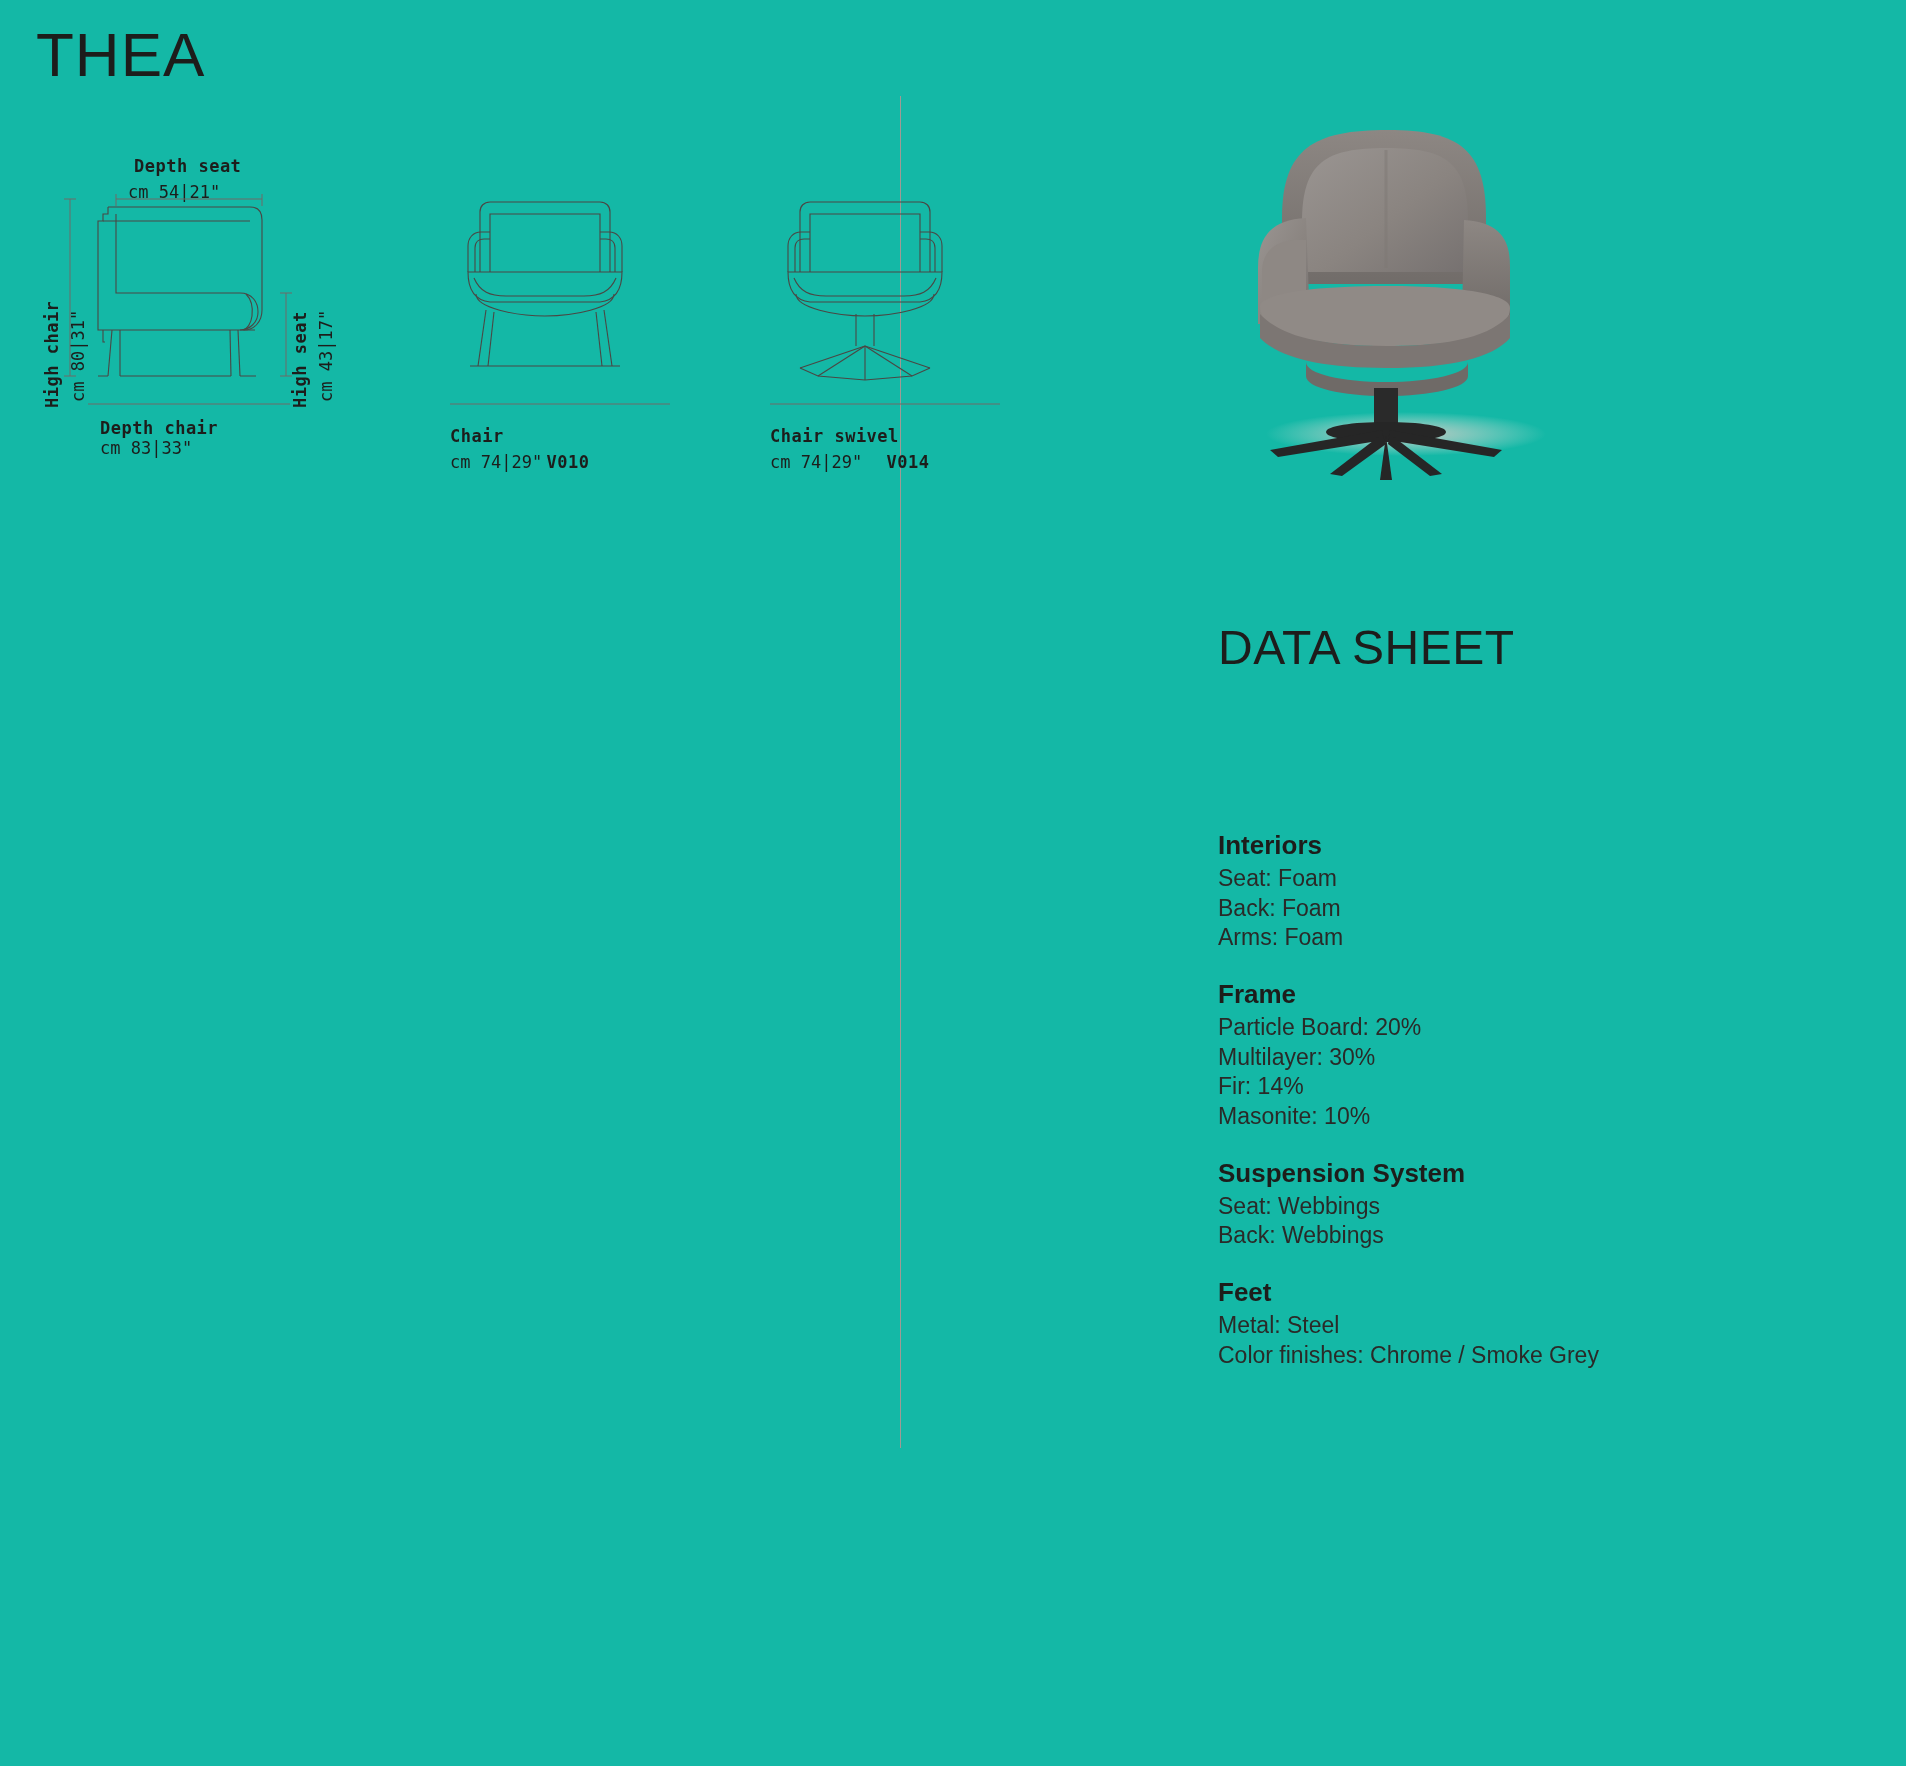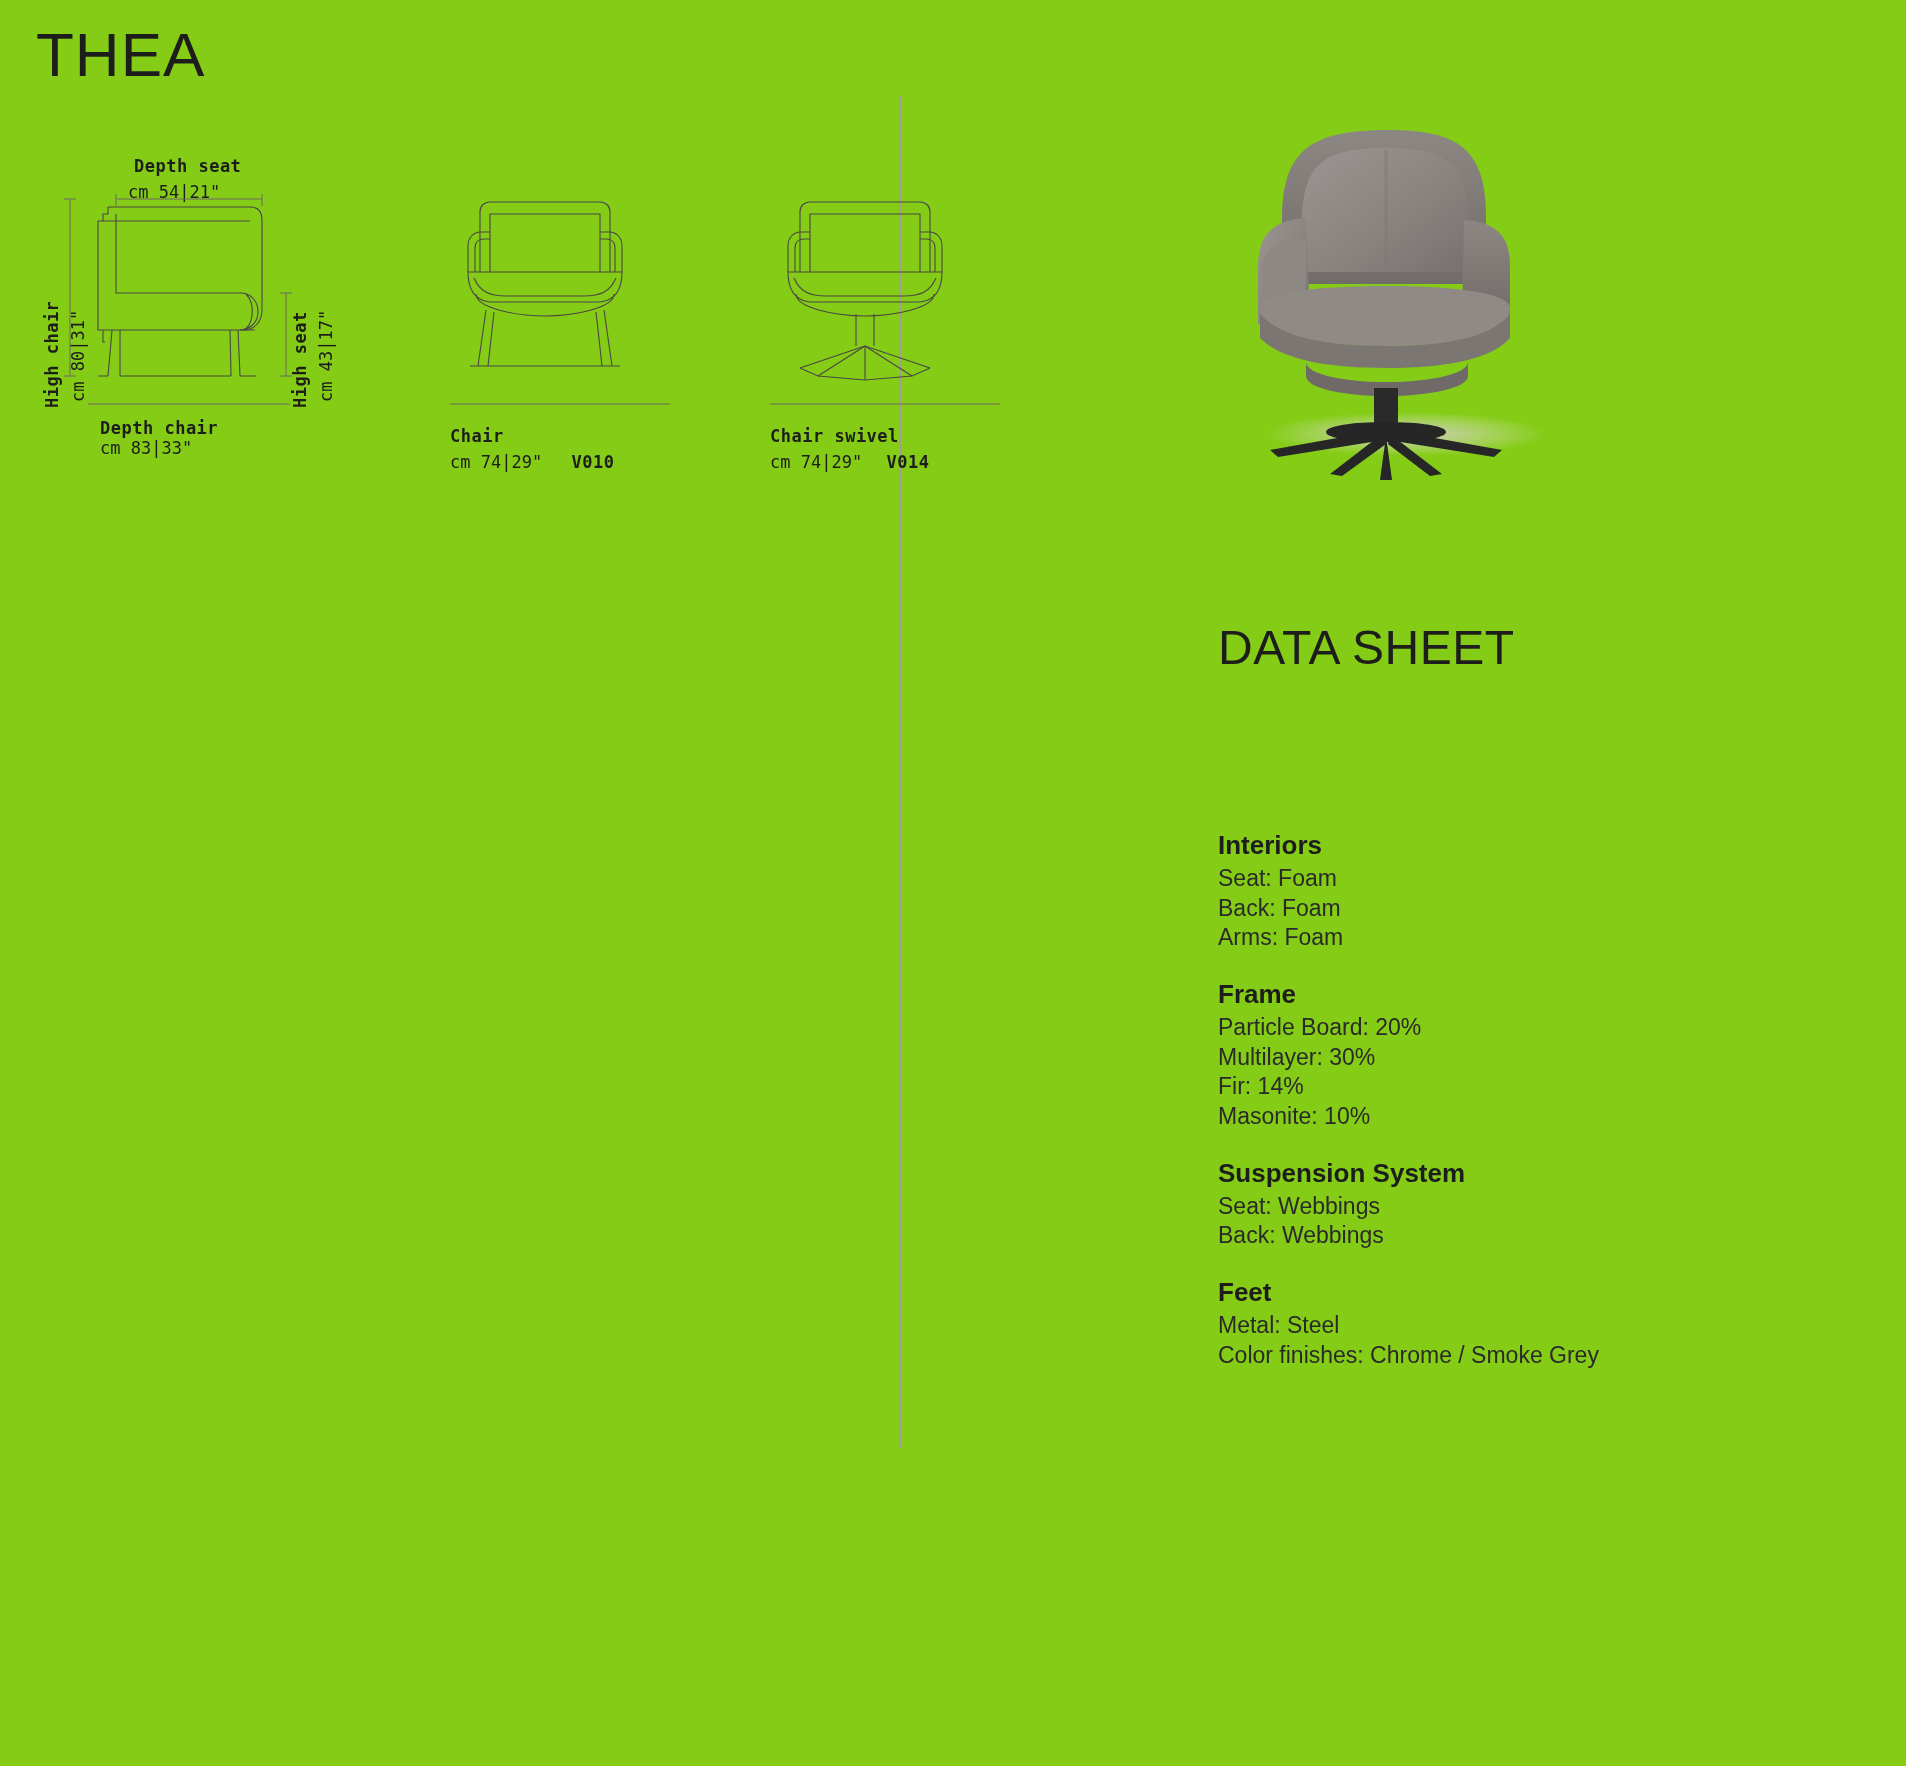--- a/index.html
+++ b/index.html
@@ -6,21 +6,21 @@
   html, body {
     margin: 0;
     padding: 0;
     background: #ece7e2;
     font-family: "Liberation Sans", sans-serif;
   }
   .page {
     position: relative;
     width: 1906px;
     height: 1766px;
-    background: #84cc16;
+    background: #14b8a6;
     overflow: hidden;
   }
 
   
   .product-title {
     position: absolute;
     left: 36px;
     top: 24px;
     font-size: 62px;
     letter-spacing: 1px;
@@ -194,21 +194,21 @@
 
           <path d="M20 176 L170 176"></path>
         </g>
         <g stroke="#6e6a66" stroke-width="1">
           <line x1="0" y1="214" x2="220" y2="214"></line>
         </g>
       </svg>
       <div class="dim-label bold" style="position:absolute; left:0px; top:296px;">Chair</div>
       <div style="position:absolute; left:0px; top:322px; white-space:nowrap;">
         <span class="dim-sub">cm 74|29"</span>
-        <span class="dim-label bold" style="margin-left:25px;">V010</span>
+        <span class="dim-label bold" style="margin-left:0;">V010</span>
       </div>
     </div>
 
     <div style="position:absolute; left:770px; top:0; width:240px; height:320px;">
       <svg width="240" height="260" viewBox="0 0 240 260" style="position:absolute; left:0; top:60px;">
         <g fill="none" stroke="#4a4744" stroke-width="1.1">
           <path d="M30 82 L30 22 C30 16 34 12 40 12 L150 12 C156 12 160 16 160 22 L160 82"></path>
           <path d="M40 82 L40 24 L150 24 L150 82"></path>
           <path d="M18 82 L18 56 C18 48 23 42 31 42 L40 42"></path>
           <path d="M172 82 L172 56 C172 48 167 42 159 42 L150 42"></path>

